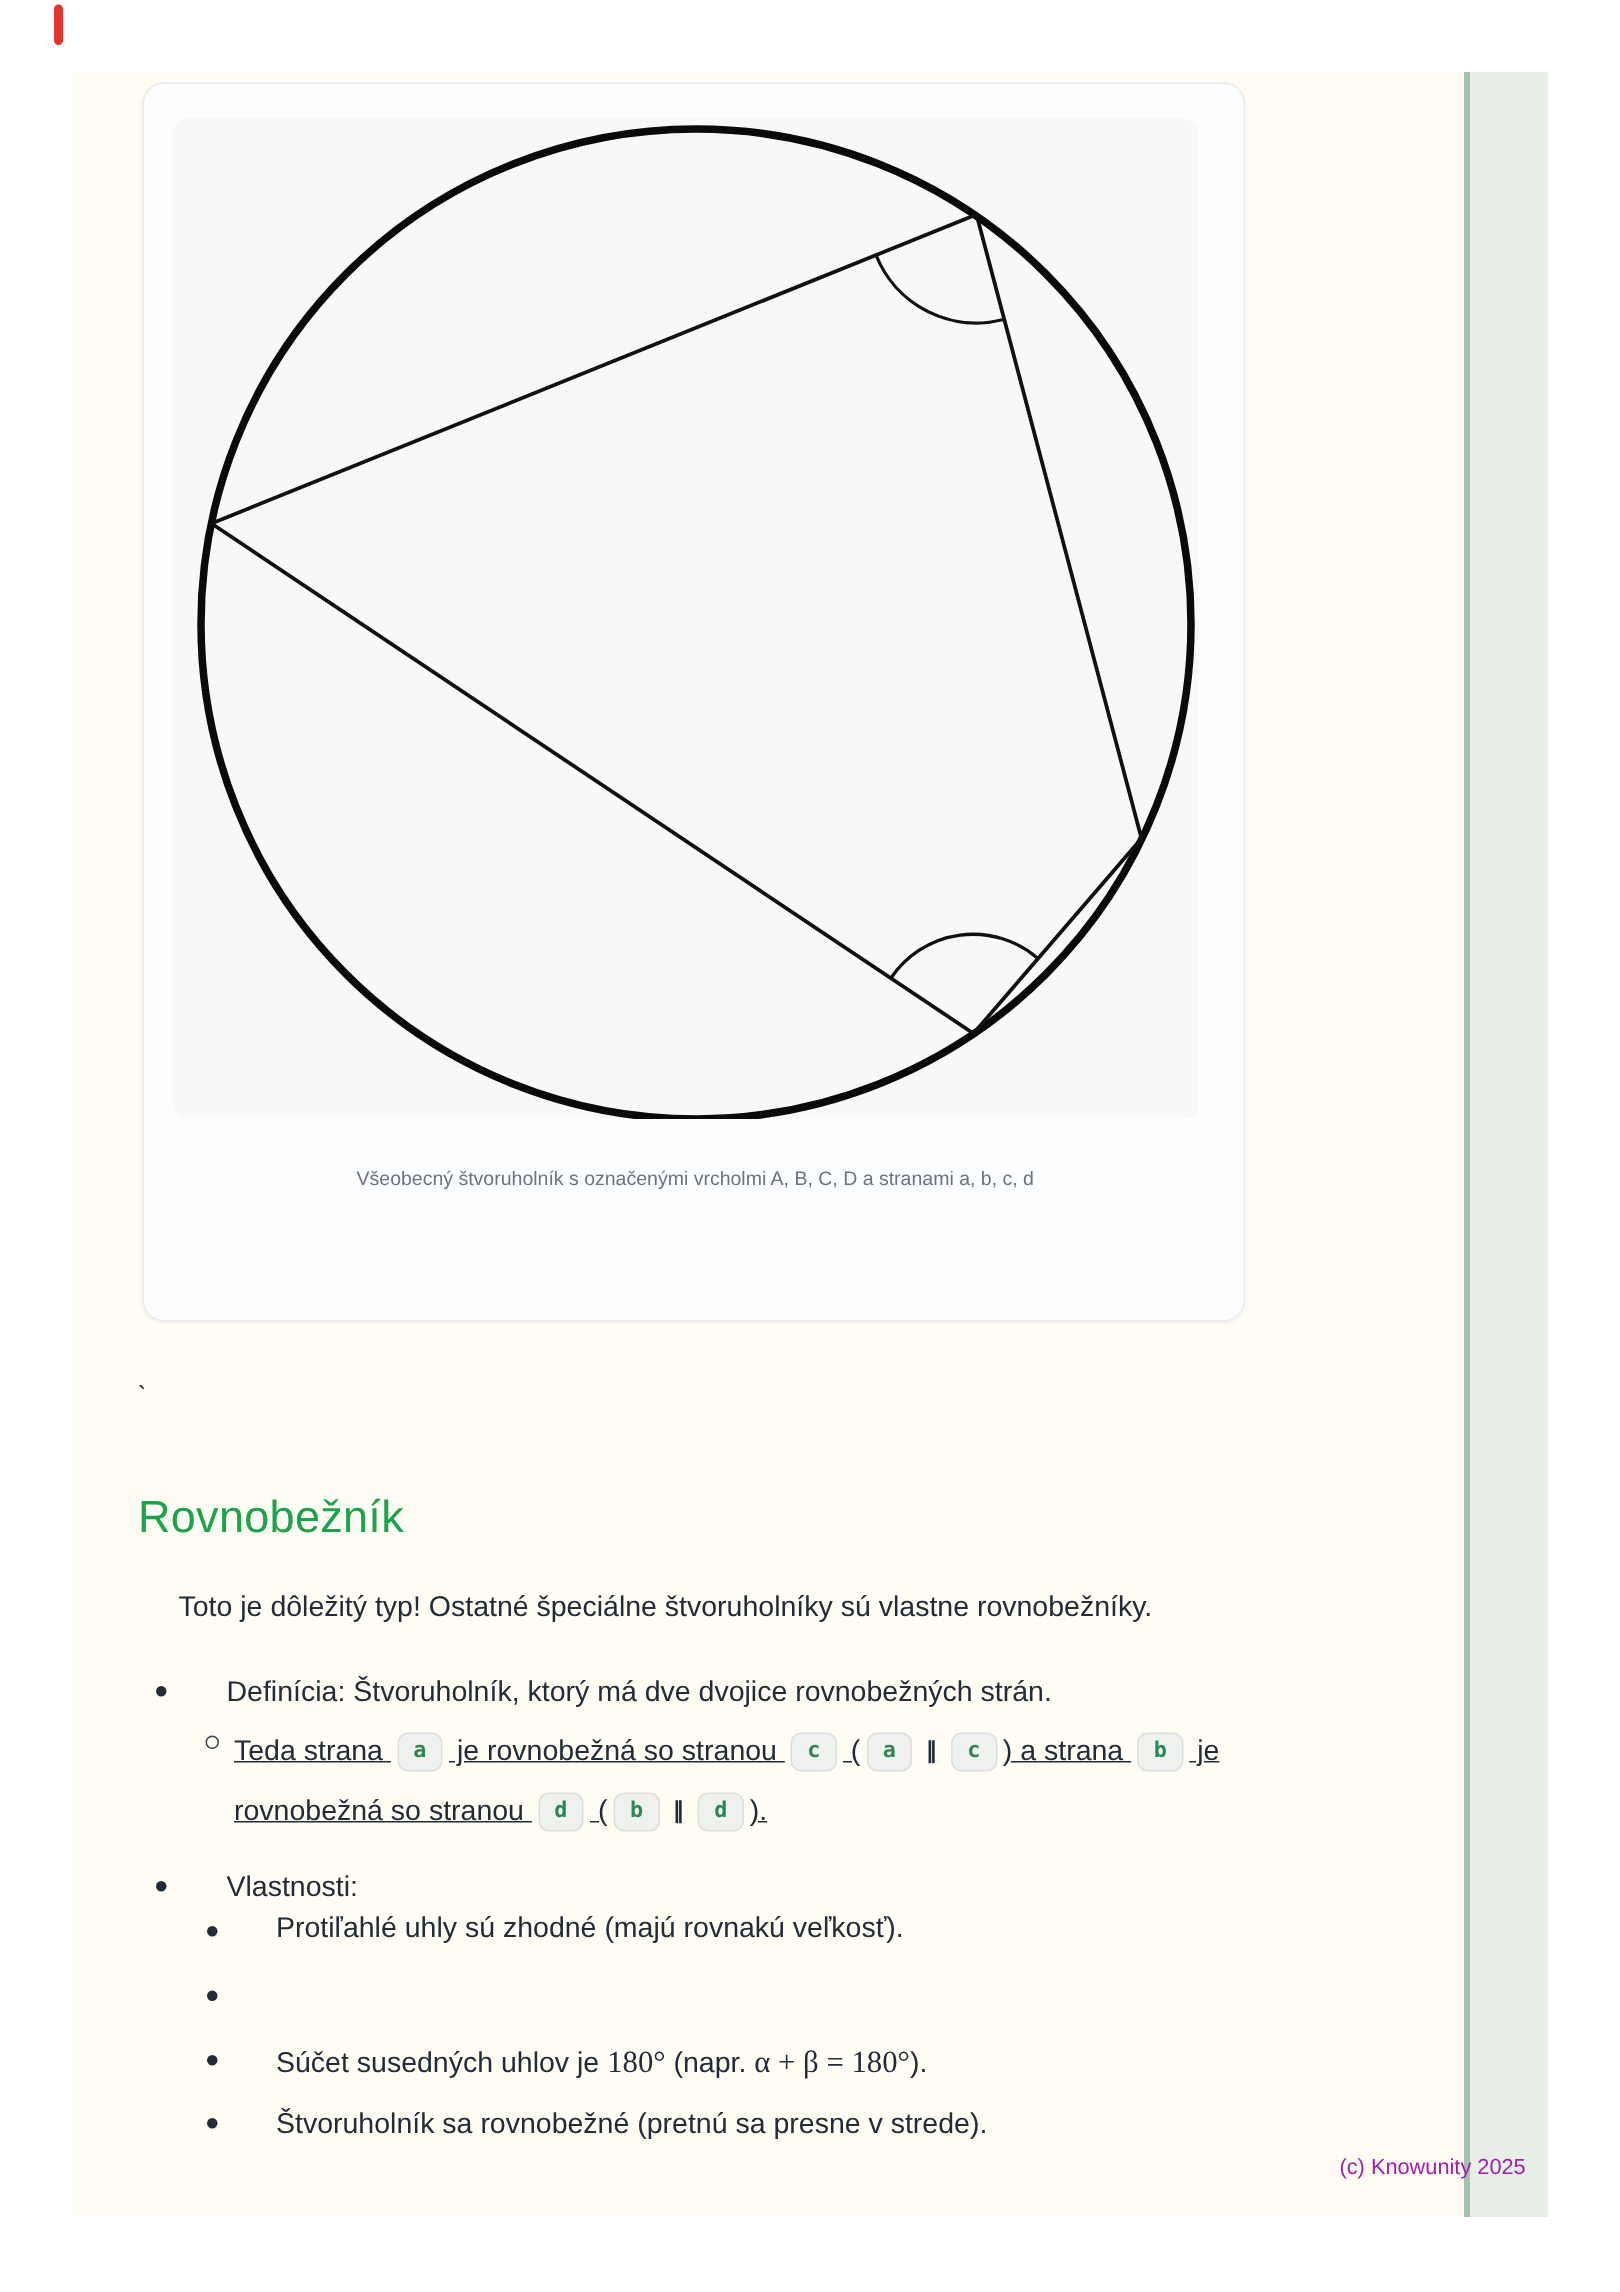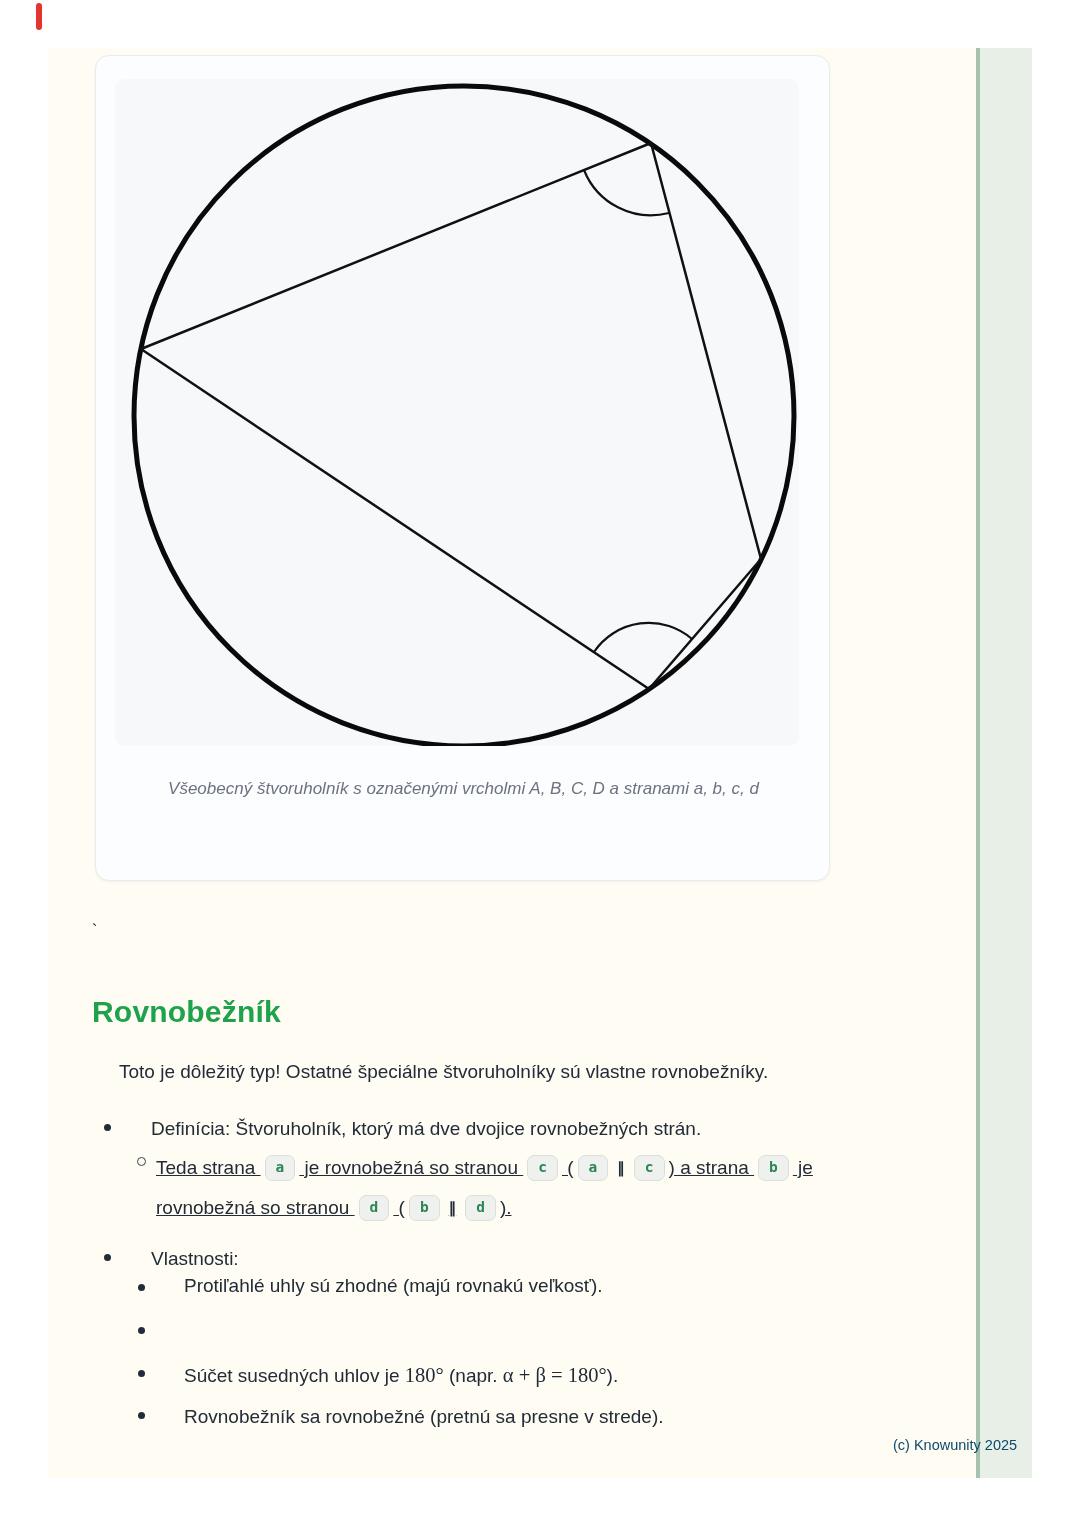--- a/index.html
+++ b/index.html
@@ -26,26 +26,26 @@
     background:#fcfdfe; border:1px solid #e9ebee; border-radius:14px;
     box-shadow:0 1px 3px rgba(0,0,0,0.05);
   }
   .figure-inner {
     left:19px; top:23px; width:684px; height:667px;
     background:#f7f8fa; border-radius:10px; overflow:hidden;
   }
   .figure-inner svg { display:block; width:684px; height:667px; }
   .caption {
     left:30px; top:720px; width:675px;
-    font-style:italic; font-size:17px; line-height:1.55; color:#6b7280;
+    font-size:13px; line-height:1.55; color:#6b7280;
     text-align:center;
   }
   .backtick { left:92px; top:922px; font-size:16px; color:#111; }
   .heading {
-    left:92px; top:995px; font-size:30px; font-weight:700; color:#1ea24b;
+    left:92px; top:995px; font-size:30px; font-weight:400; color:#1ea24b;
     letter-spacing:0.2px;
   }
   .intro { left:92px; top:1058px; width:760px; font-size:19px; }
   .b { font-weight:400; }
   .bullet-dot {
     width:7px; height:7px; border-radius:50%; background:#222b38;
   }
   .bullet-ring {
     width:9px; height:9px; border-radius:50%; border:1.5px solid #374151;
     background:transparent;
@@ -62,21 +62,21 @@
   .code-chip {
     display:inline-block; font-family:"DejaVu Sans Mono", monospace;
     font-size:14.5px; font-weight:700; color:#2e8555;
     background:#eef1ee; border:1px solid #dbdfdb; border-radius:7px;
     padding:1px 10px 3px 10px; margin:0 4px; line-height:20px;
     vertical-align:2px;
   }
   .par-sym { font-weight:700; color:#1f2937; font-size:15px; margin:0 5px; vertical-align:1px; }
   .math   { font-family:"Liberation Serif", serif; font-size:20.5px; }
   .copyright {
-    left:893px; top:1437px; width:130px; font-size:14.5px; color:#0c4a6e;
+    left:893px; top:1437px; width:130px; font-size:14.5px; color:#a21caf;
     white-space:nowrap; z-index:5;
   }
 </style>
 </head>
 <body>
 
 <div class="page">
 
   <div class="abs content-bg"></div>
 
@@ -117,17 +117,17 @@
 
   <span class="abs bullet-dot prop-dot" style="top:1284px"></span>
 
   <span class="abs bullet-dot prop-dot" style="top:1327px"></span>
   <p class="abs li-text prop-item" style="top:1272px"><span>Protiľahlé uhly sú </span><span class="b">zhodné</span><span> (majú rovnakú veľkosť).</span></p>
 
   <span class="abs bullet-dot prop-dot" style="top:1370px"></span>
   <p class="abs li-text prop-item" style="top:1361px"><span>Súčet susedných uhlov je </span><span class="math">180°</span><span> (napr. </span><span class="math">α + β = 180°</span><span>).</span></p>
 
   <span class="abs bullet-dot prop-dot" style="top:1412px"></span>
-  <p class="abs li-text prop-item" style="top:1403px"><span>Rovnobežník sa </span><span class="b">rovnobežné</span><span> (pretnú sa presne v strede).</span></p>
+  <p class="abs li-text prop-item" style="top:1403px"><span>Štvoruholník sa </span><span class="b">rovnobežné</span><span> (pretnú sa presne v strede).</span></p>
 
   <div class="abs copyright">(c) Knowunity 2025</div>
 
 </div>
 
 </body></html>

